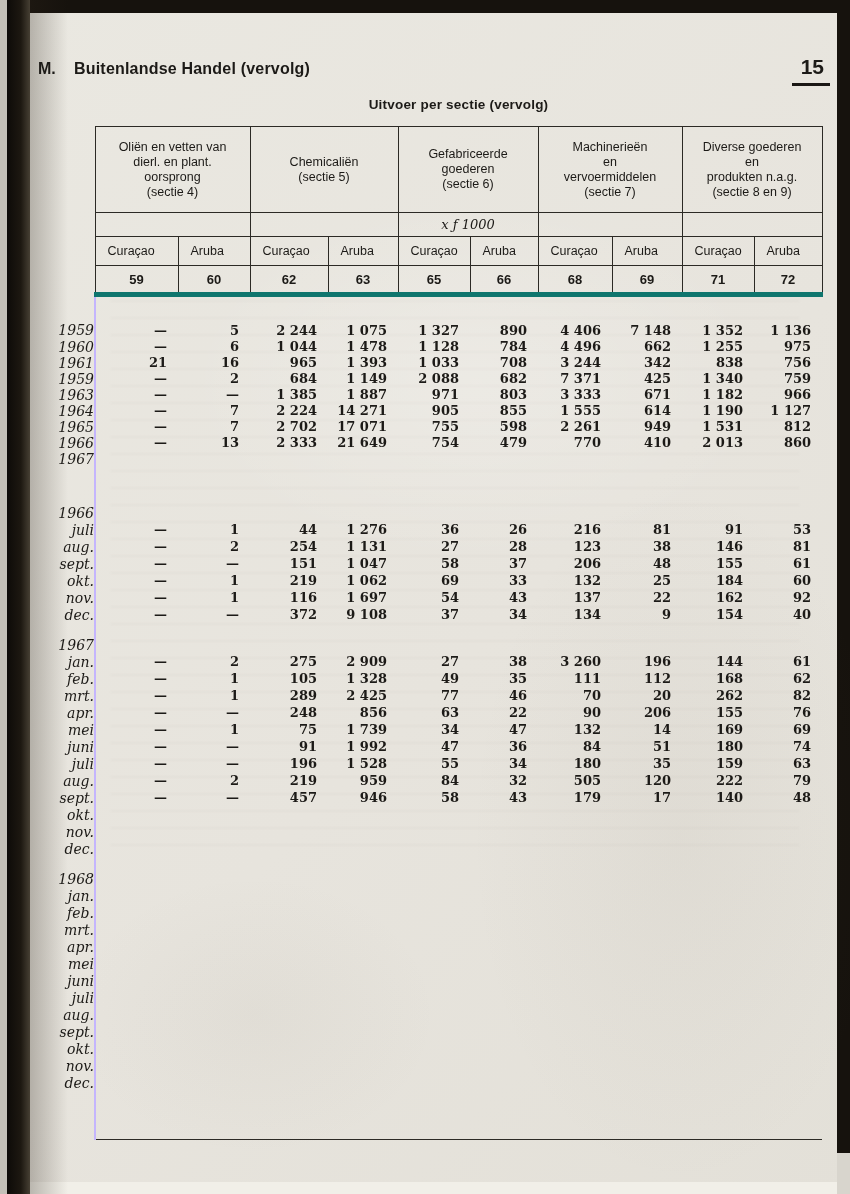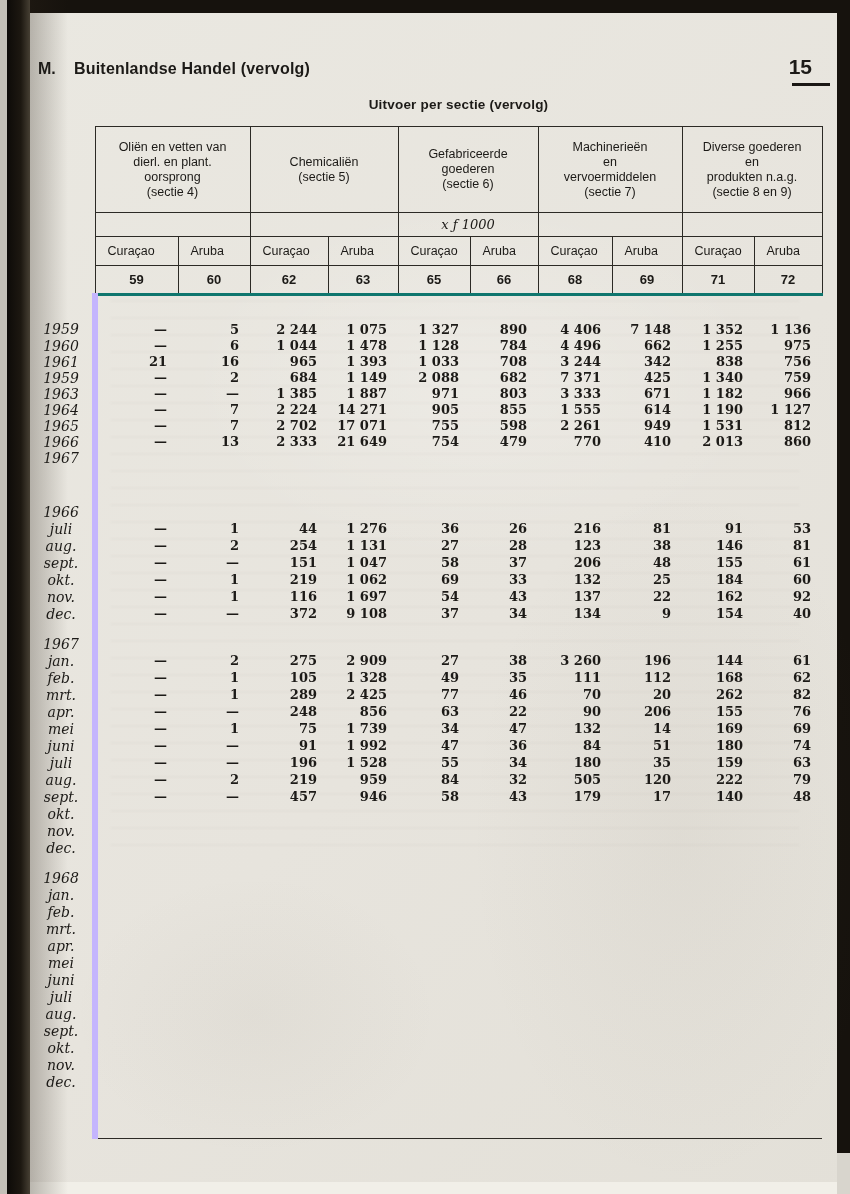--- a/index.html
+++ b/index.html
@@ -27,42 +27,42 @@
                    radial-gradient(ellipse 300px 500px at 80% 70%, rgba(120,110,95,0.06), transparent 70%),
                    radial-gradient(ellipse 260px 200px at 30% 85%, rgba(120,110,95,0.05), transparent 70%); }
   .bleed { position:absolute; top:300px; left:110px; width:690px; height:560px; pointer-events:none;
            opacity:.5; filter:blur(1px);
            background:repeating-linear-gradient(180deg, rgba(95,88,76,0.05) 0 2px, transparent 2px 17px); }
 
   
   .page-header { position:absolute; top:58px; left:38px; width:790px; height:34px; }
   .section-label { position:absolute; left:0; top:2px; font:bold 16px "Liberation Sans", sans-serif; }
   .page-title   { position:absolute; left:36px; top:2px; font:bold 16px "Liberation Sans", sans-serif; letter-spacing:.2px; }
-  .page-number  { position:absolute; right:16px; top:-3px; font:bold 21px "Liberation Sans", sans-serif; }
+  .page-number  { position:absolute; right:4px; top:-3px; font:bold 21px "Liberation Sans", sans-serif; }
   .page-number-rule { position:absolute; right:-2px; top:25px; width:38px; height:3px; background:#1a1714; }
 
   
   .table-title { position:absolute; top:97px; left:95px; width:727px; text-align:center;
                  font:bold 13.5px "Liberation Sans", sans-serif; letter-spacing:.2px; }
 
   
   table.stat { position:absolute; top:126px; left:30px; width:792px;
                border-collapse:collapse; table-layout:fixed; }
   .corner { border:none; }
   th.grp  { height:86px; border:1px solid #2c2a25; vertical-align:middle; text-align:center;
             font:12.5px/15px "Liberation Sans", sans-serif; font-weight:400; white-space:pre-line; padding:2px 1px; }
   th.unit { height:24px; border-left:1px solid #2c2a25; border-right:1px solid #2c2a25;
             border-bottom:1px solid #2c2a25; text-align:center; vertical-align:middle;
             font:italic 13px "DejaVu Serif", serif; font-weight:400; }
   th.region { height:29px; border:1px solid #2c2a25; text-align:left; vertical-align:middle;
             font:12.5px "Liberation Sans", sans-serif; font-weight:400;padding-left:12px; }
   th.code { height:29px; border-left:1px solid #2c2a25; border-right:1px solid #2c2a25;
-            border-bottom:3px solid #0f766e; text-align:center; vertical-align:middle;
+            border-bottom:5px solid #0f766e; text-align:center; vertical-align:middle;
             font:bold 13px "Liberation Sans", sans-serif; }
-  td.rowlabel { border-right:6px solid #c4b5fd; text-align:center; padding-left:0;
+  td.rowlabel { border-right:2px solid #c4b5fd; text-align:right; padding-left:0;
             font:italic 14px/16px "DejaVu Serif", serif; }
   td.num  { text-align:right; padding-right:11px; font:bold 13px/16px "DejaVu Serif", serif; }
   tr.year td { height:16px; }
   tr.month td, tr.section td { height:17px; }
   tr.first td { padding-top:26px; }
   tr.gap-large td { padding-top:38px; }
   tr.gap-small td { padding-top:14px; }
   tr.bottom-spacer td { height:48px; }
   tr.bottom-spacer td.closing { border-bottom:1px solid #2c2a25; }
 </style>

